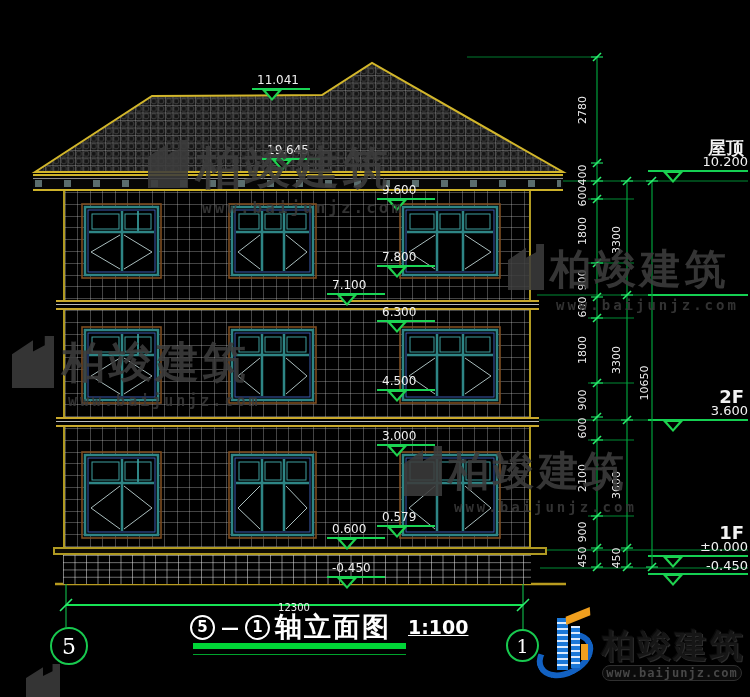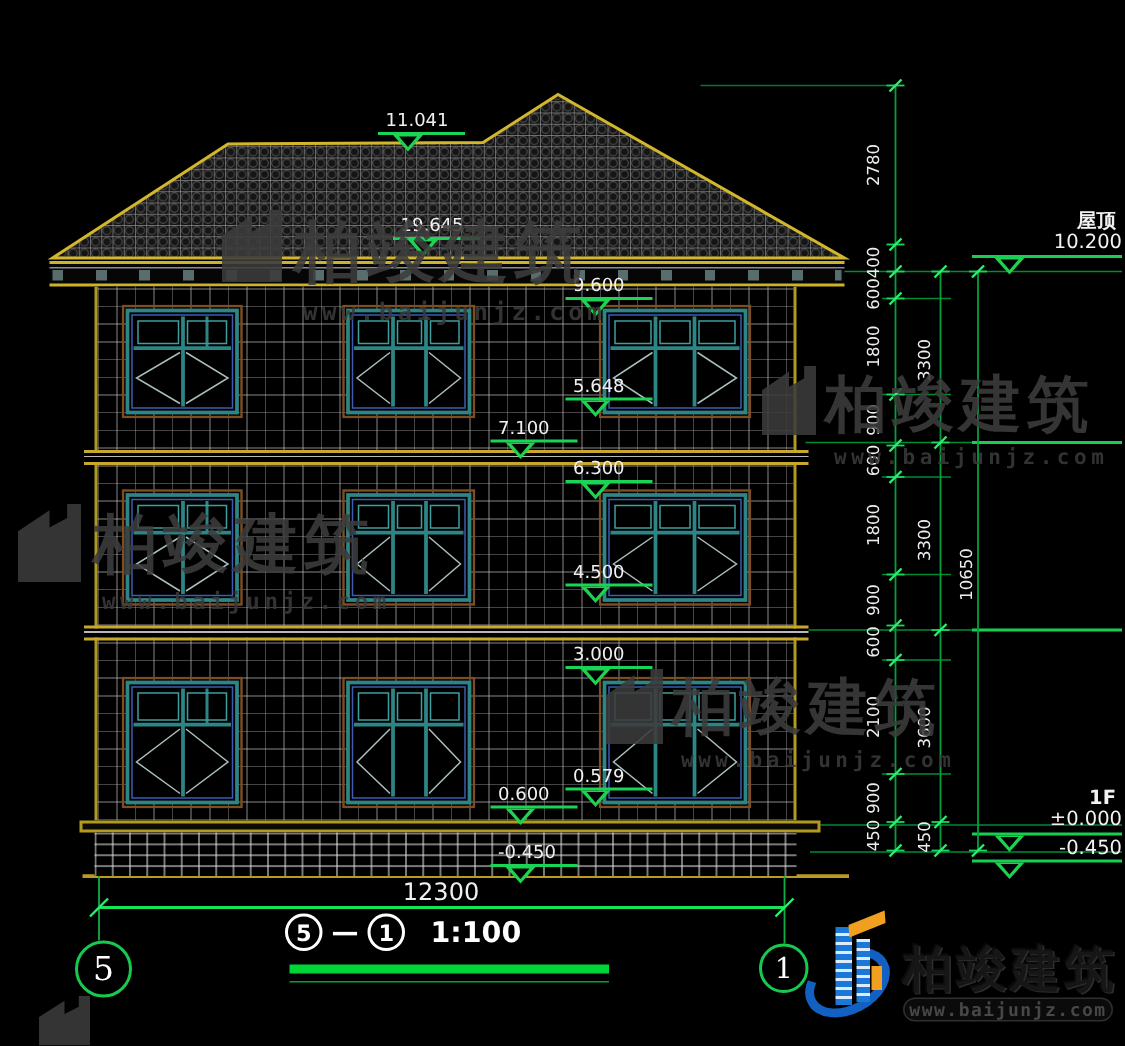--- a/index.html
+++ b/index.html
@@ -39,38 +39,38 @@
   .flv .u{position:absolute;left:0;top:15px;height:2px;width:100%;background:#1ad455;}
   .tri{position:absolute;width:0;height:0;border-left:10px solid transparent;
        border-right:10px solid transparent;border-top:11px solid #1fd24f;}
   .tri::after{content:"";position:absolute;left:-6px;top:-10px;width:0;height:0;
        border-left:6px solid transparent;border-right:6px solid transparent;
        border-top:7px solid #000;}
   .flv .tri{top:17px;left:10px;}
 
   
   .rlv{position:absolute;left:655px;width:95px;}
-  .rlv .nm{font-size:13px;font-weight:bold;color:#f2f2f2;text-align:right;padding-right:6px;line-height:14px;}
+  .rlv .nm{font-size:18px;font-weight:bold;color:#f2f2f2;text-align:right;padding-right:6px;line-height:14px;}
   .rlv .vl{font-size:13px;color:#f2f2f2;text-align:right;padding-right:2px;line-height:14px;}
   .rlv .tri{left:8px;}
 
   
   .cl{position:absolute;width:44px;height:14px;font-size:11px;color:#ededed;text-align:center;
       transform:rotate(-90deg);white-space:nowrap;line-height:14px;}
   .cl.big{width:60px;}
 
   
-  .dim-h{position:absolute;left:254px;top:585px;width:80px;text-align:center;
-         font-size:16px;color:#f0f0f0;}
+  .dim-h{position:absolute;left:254px;top:602px;width:80px;text-align:center;
+         font-size:10px;color:#f0f0f0;}
   #title{position:absolute;left:190px;top:609px;display:flex;align-items:center;gap:5px;color:#fff;}
   #title .tc{display:inline-flex;width:25px;height:25px;border:2px solid #fff;border-radius:50%;
          align-items:center;justify-content:center;font-size:15px;font-weight:bold;}
   #title .dash{font-weight:bold;font-size:18px;margin:0 1px;}
   #title .nm{font-size:27px;font-weight:bold;letter-spacing:2px;}
-  #title .sc{font-size:19px;font-weight:bold;margin-left:12px;}
+  #title .sc{font-size:19px;font-weight:bold;margin-left:12px;text-decoration:underline;}
   .title-bar{position:absolute;left:193px;top:643px;width:213px;height:6px;background:#00d537;}
   .title-line{position:absolute;left:193px;top:654px;width:213px;height:1px;background:#00a42c;}
   .bub{position:absolute;border:2px solid #18c94f;border-radius:50%;color:#fff;background:#000;
        display:flex;align-items:center;justify-content:center;font-family:"DejaVu Serif",serif;}
 
   
   .wm{position:absolute;opacity:.88;}
   .wm-brand{font-weight:bold;color:#3d3d3d;letter-spacing:4px;white-space:nowrap;}
   .wm-url{font-weight:bold;color:#3a3a3a;letter-spacing:3px;white-space:nowrap;font-family:"DejaVu Sans Mono",monospace;}
   .wm-icon{position:absolute;background:#3c3c3c;
@@ -324,21 +324,21 @@
     <span class="t">19.645</span>
       <span class="u"></span>
     <span class="tri"></span>
     </div>
   <div class="flv" style="left:377px;top:183px">
     <span class="t">9.600</span>
       <span class="u"></span>
     <span class="tri"></span>
     </div>
   <div class="flv" style="left:377px;top:250px">
-    <span class="t">5.648</span>
+    <span class="t">7.800</span>
       <span class="u"></span>
     <span class="tri"></span>
     </div>
   <div class="flv" style="left:327px;top:278px">
     <span class="t">7.100</span>
       <span class="u"></span>
     <span class="tri"></span>
     </div>
   <div class="flv" style="left:377px;top:305px">
     <span class="t">6.300</span>
@@ -367,20 +367,25 @@
     </div>
   <div class="flv" style="left:327px;top:561px">
     <span class="t">-0.450</span>
       <span class="u"></span>
     <span class="tri"></span>
     </div>
 
   <div class="rlv" style="top:141px">
     <div class="nm">屋顶</div>
       <div class="vl">10.200</div>
+    <span class="tri" style="top:31px"></span>
+    </div>
+  <div class="rlv" style="top:390px">
+    <div class="nm">2F</div>
+      <div class="vl">3.600</div>
     <span class="tri" style="top:31px"></span>
     </div>
   <div class="rlv" style="top:526px">
     <div class="nm">1F</div>
       <div class="vl">±0.000</div>
     <span class="tri" style="top:31px"></span>
     </div>
   <div class="rlv" style="top:559px">
     <div class="vl">-0.450</div>
     <span class="tri" style="top:16px"></span>
@@ -402,20 +407,21 @@
   <div class="cl" style="left:595px;top:353px">3300</div>
   <div class="cl" style="left:595px;top:478px">3600</div>
   <div class="cl" style="left:595px;top:551px">450</div>
   <div class="cl big" style="left:615px;top:376px">10650</div>
 
   <div class="dim-h">12300</div>
   <div id="title">
     <span class="tc">5</span>
     <span class="dash">—</span>
     <span class="tc">1</span>
+    <span class="nm">轴立面图</span>
     <span class="sc">1:100</span>
   </div>
   <div class="title-bar"></div>
   <div class="title-line"></div>
   <div class="bub" style="left:50px;top:627px;width:38px;height:38px;font-size:22px">5</div>
   <div class="bub" style="left:506px;top:629px;width:33px;height:33px;font-size:19px">1</div>
 
   <div class="wm" style="left:148px;top:138px">
     <span class="wm-icon" style="left:0;top:2px;width:40px;height:48px"></span>
     <div class="wm-brand" style="margin-left:48px;font-size:45px">柏竣建筑</div>

